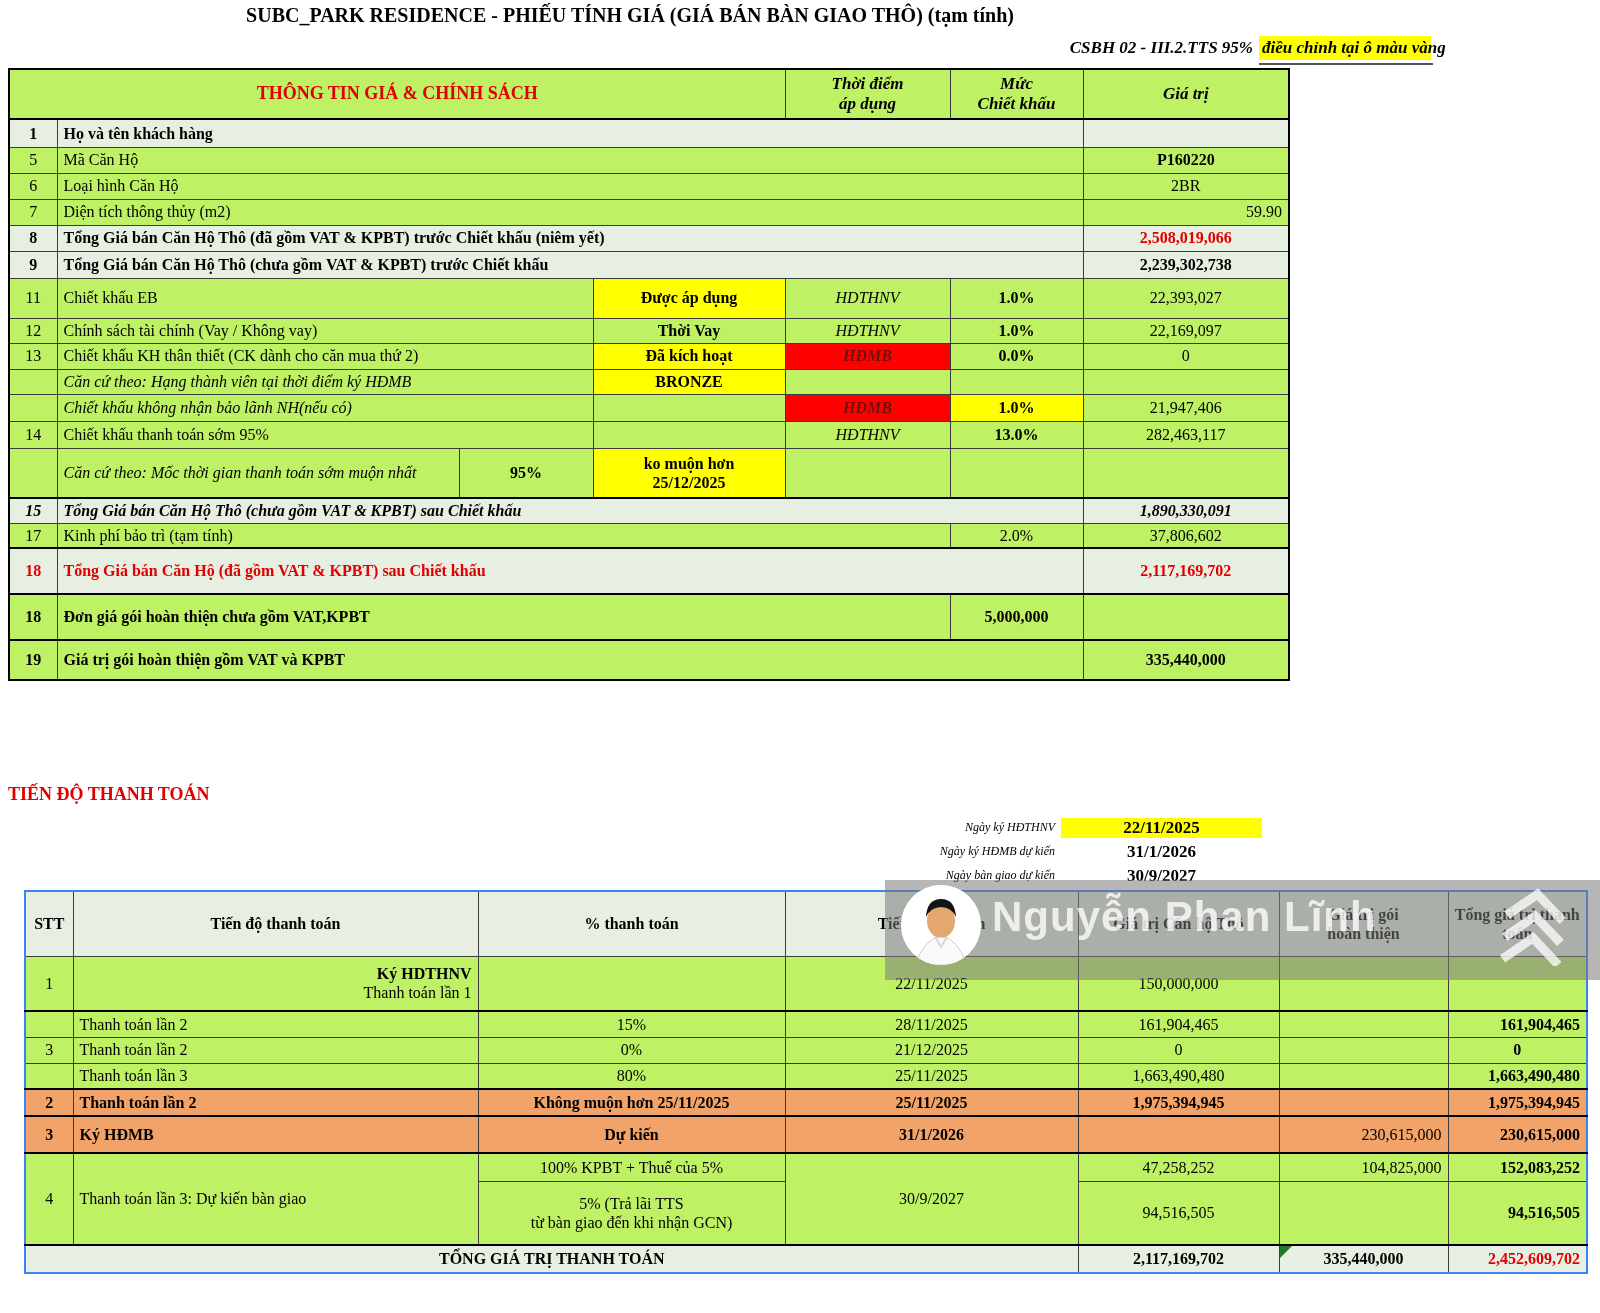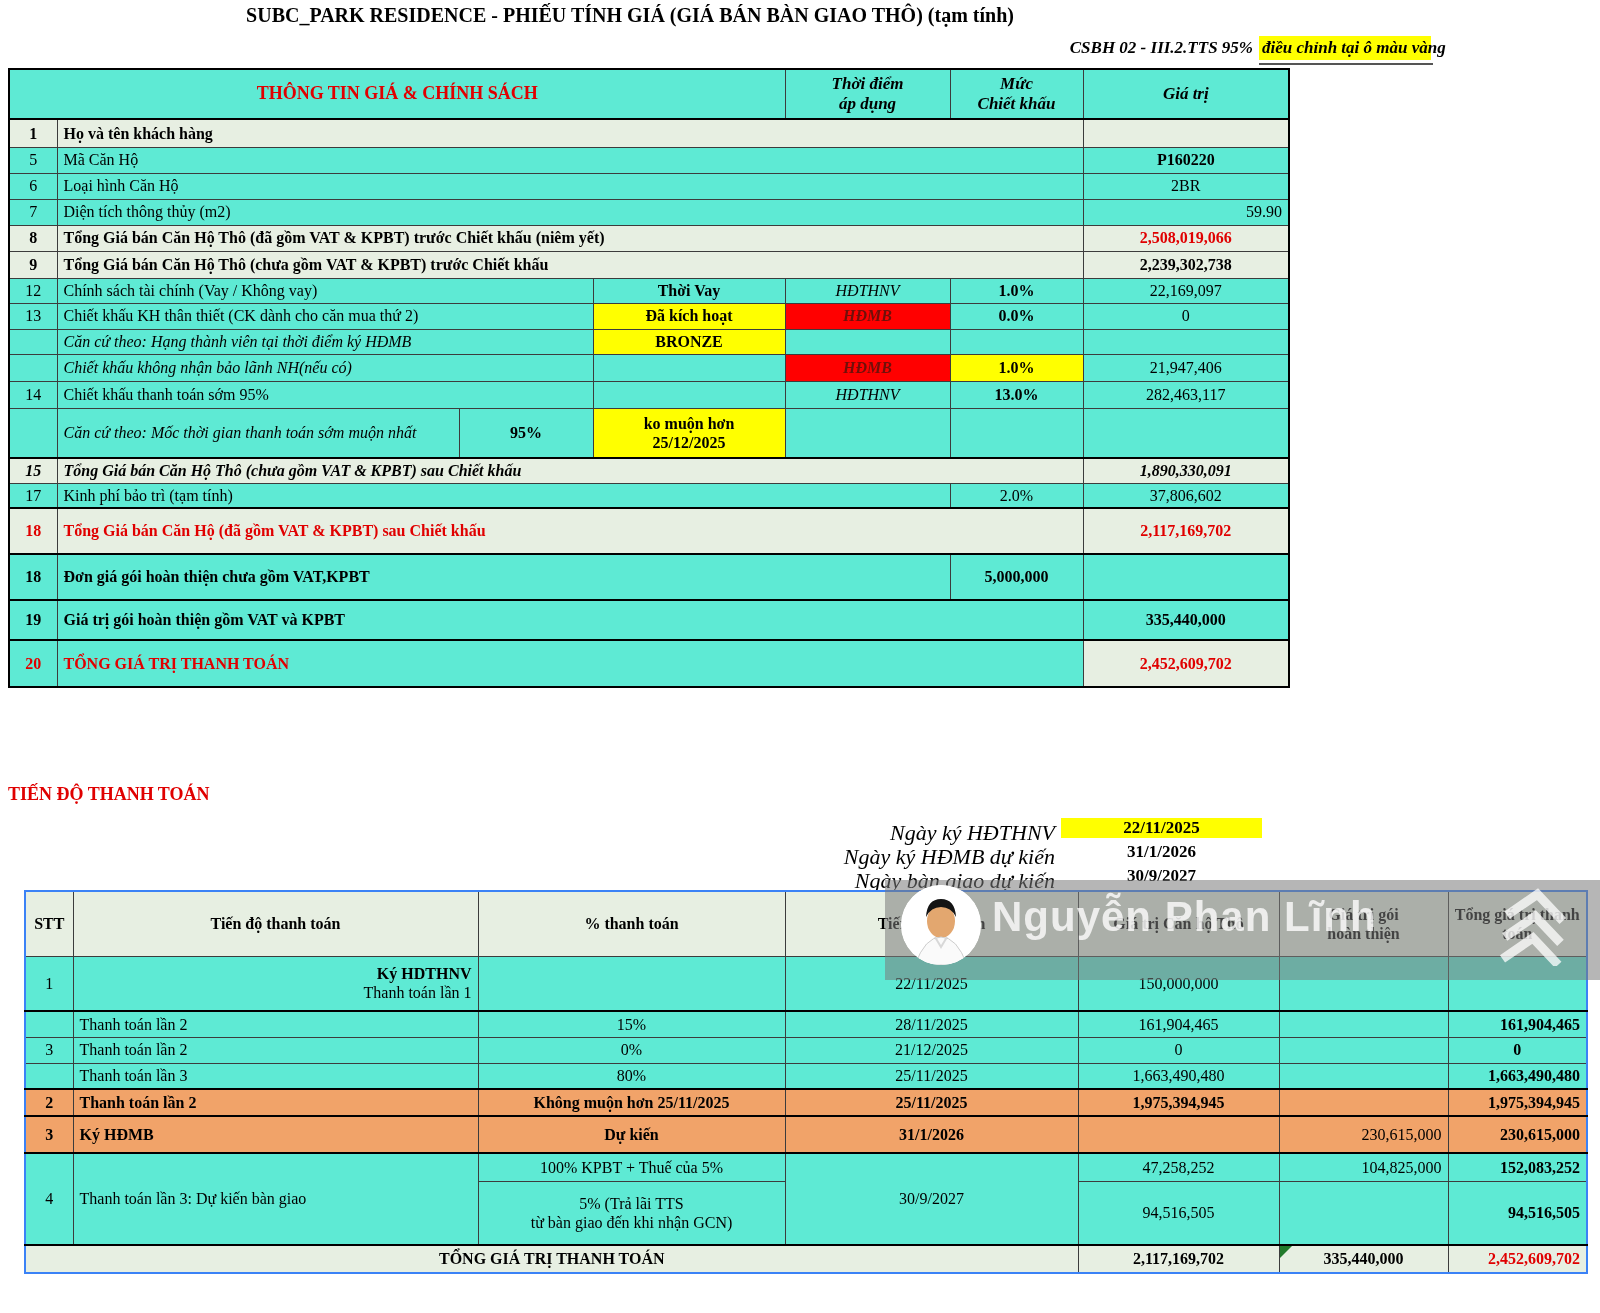--- a/index.html
+++ b/index.html
@@ -3,21 +3,21 @@
 <meta charset="utf-8">
 <style>
   html,body{margin:0;padding:0;background:#fff;}
   body{width:1600px;height:1313px;position:relative;font-family:"Liberation Serif","DejaVu Serif",serif;color:#000;overflow:hidden;}
   .abs{position:absolute;}
   #title{top:4px;left:0;width:1260px;text-align:center;font-size:20px;font-weight:bold;}
   #subtitle-code{top:38px;left:0;width:1253px;text-align:right;font-size:17px;font-weight:bold;font-style:italic;}
   #subtitle-note{top:36px;left:1259px;width:340px;font-size:17px;font-weight:bold;font-style:italic;padding:2px 3px;
      background:linear-gradient(90deg,#FFFF00 0,#FFFF00 172px,transparent 172px);}
   #subtitle-underline{top:63px;left:1259px;width:174px;height:2px;background:#555;}
-  table{border-collapse:collapse;table-layout:fixed;position:absolute;background:#5eead4;}
+  table{border-collapse:collapse;table-layout:fixed;position:absolute;background:#bef264;}
   td{border:1px solid #3c3c3c;font-size:16px;padding:1px 6px;vertical-align:middle;overflow:hidden;line-height:1.2;}
   #price-table{left:8px;top:68px;width:1280px;border:2px solid #000;}
   #schedule-table{left:24px;top:890px;width:1562px;border:2px solid #3b82f6;}
   td:first-child{text-align:center;}
   .bold{font-weight:bold;}
   .italic{font-style:italic;}
   .center{text-align:center;}
   .right{text-align:right;}
   .left{text-align:right;}
   .red{color:#E00000;}
@@ -26,21 +26,21 @@
   tr.bg-green td{background:#E7EFE2;}
   tr.bg-orange td{background:#F1A369;}
   td.bg-green{background:#E7EFE2;}
   .hl-yellow{background:#FFFF00;}
   .hl-red{background:#FF0000;color:#70100A;font-weight:bold;font-style:italic;text-align:center;}
   tr.thick-top td{border-top:2px solid #000;}
   .section{color:#E00000;font-weight:bold;font-size:18px;font-style:normal;text-align:left;}
   .head-i{font-weight:bold;font-style:italic;text-align:center;font-size:17px;}
   #price-head-row td{border-bottom:2px solid #000;}
   #sched-section{top:784px;left:8px;font-size:18px;font-weight:bold;color:#E00000;}
-  .date-label{font-style:italic;font-size:22px;text-align:right;left:600px;width:455px;}
+  .date-label{font-style:italic;font-size:12px;text-align:right;left:600px;width:455px;}
   .date-value{left:1061px;width:201px;text-align:center;font-weight:bold;font-size:17px;}
   .comment{position:relative;}
   .comment-marker{position:absolute;left:0;top:0;width:0;height:0;border:6px solid transparent;border-left-color:#217a2b;border-top-color:#217a2b;}
   
   #wm-band{left:885px;top:880px;width:715px;height:100px;background:rgba(122,122,122,0.55);pointer-events:none;z-index:5;}
   #wm-avatar{left:901px;top:885px;width:80px;height:80px;border-radius:50%;background:#fff;z-index:6;overflow:hidden;pointer-events:none;}
   #wm-name{left:992px;top:893px;font-family:"Liberation Sans","DejaVu Sans",sans-serif;font-size:42px;font-weight:bold;color:rgba(255,255,255,0.78);z-index:6;pointer-events:none;letter-spacing:1px;}
   #wm-logo{left:1494px;top:888px;z-index:6;pointer-events:none;}
 </style>
 </head>
@@ -93,20 +93,28 @@
       <tr class="bg-green" style="height: 26px;">
         <td class="bold">8</td>
         <td colspan="5" class="bold">Tổng Giá bán Căn Hộ Thô (đã gồm VAT &amp; KPBT) trước Chiết khấu (niêm yết)</td>
         <td class="bold center red">2,508,019,066</td>
       </tr>
       <tr class="bg-green" style="height: 27px;">
         <td class="bold">9</td>
         <td colspan="5" class="bold">Tổng Giá bán Căn Hộ Thô (chưa gồm VAT &amp; KPBT) trước Chiết khấu</td>
         <td class="bold center">2,239,302,738</td>
       </tr>
+      <tr style="height: 40px;">
+        <td>11</td>
+        <td colspan="2">Chiết khấu EB</td>
+        <td class="hl-yellow bold center">Được áp dụng</td>
+        <td class="italic center">HDTHNV</td>
+        <td class="bold center">1.0%</td>
+        <td class="center">22,393,027</td>
+      </tr>
       <tr style="height: 25px;">
         <td>12</td>
         <td colspan="2">Chính sách tài chính (Vay / Không vay)</td>
         <td class="bold center">Thời Vay</td>
         <td class="italic center">HĐTHNV</td>
         <td class="bold center">1.0%</td>
         <td class="center">22,169,097</td>
       </tr>
       <tr style="height: 26px;">
         <td>13</td>
@@ -169,25 +177,20 @@
       <tr class="thick-top lg" style="height: 46px;">
         <td class="bold">18</td>
         <td colspan="4" class="bold">Đơn giá gói hoàn thiện chưa gồm VAT,KPBT</td>
         <td class="bold center">5,000,000</td>
         <td></td>
       </tr>
       <tr class="thick-top lg" style="height: 40px;">
         <td class="bold">19</td>
         <td colspan="5" class="bold">Giá trị gói hoàn thiện gồm VAT và KPBT</td>
         <td class="bold center">335,440,000</td>
-      </tr>
-      <tr class="thick-top lg" style="height: 47px;">
-        <td class="bold red">20</td>
-        <td colspan="5" class="bold red">TỔNG GIÁ TRỊ THANH TOÁN</td>
-        <td class="bold center red bg-green">2,452,609,702</td>
       </tr>
     </tbody>
 </table>
 
 <div id="sched-section" class="abs">TIẾN ĐỘ THANH TOÁN</div>
 
 <div class="abs date-label" style="top:820px">Ngày ký HĐTHNV</div>
 <div class="abs date-value hl-yellow" style="top:818px">22/11/2025</div>
 <div class="abs date-label" style="top:844px">Ngày ký HĐMB dự kiến</div>
 <div class="abs date-value" style="top:842px">31/1/2026</div>

